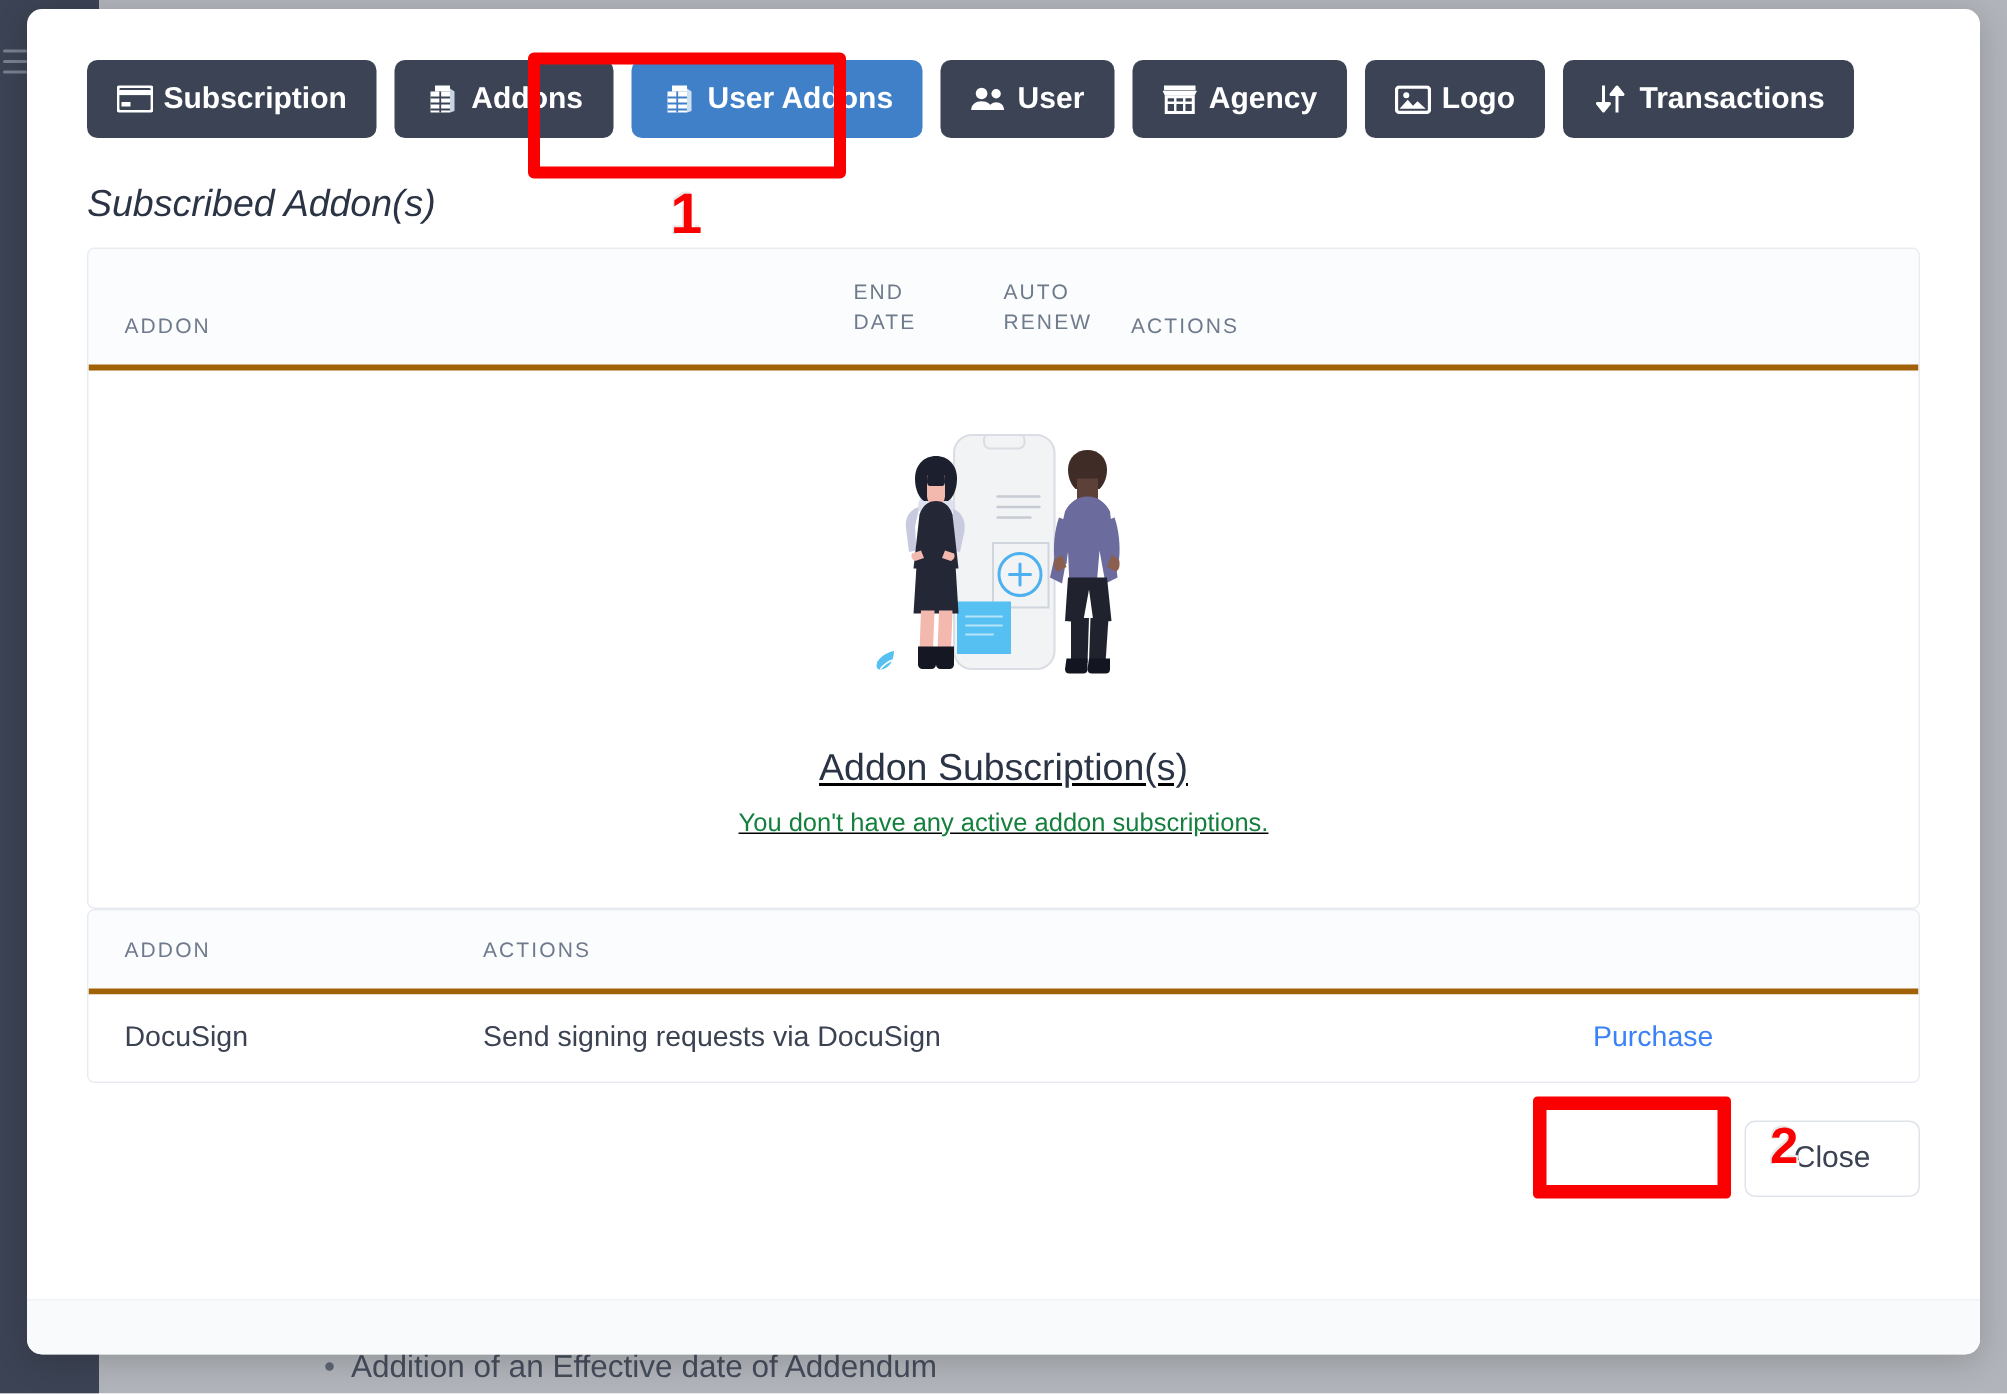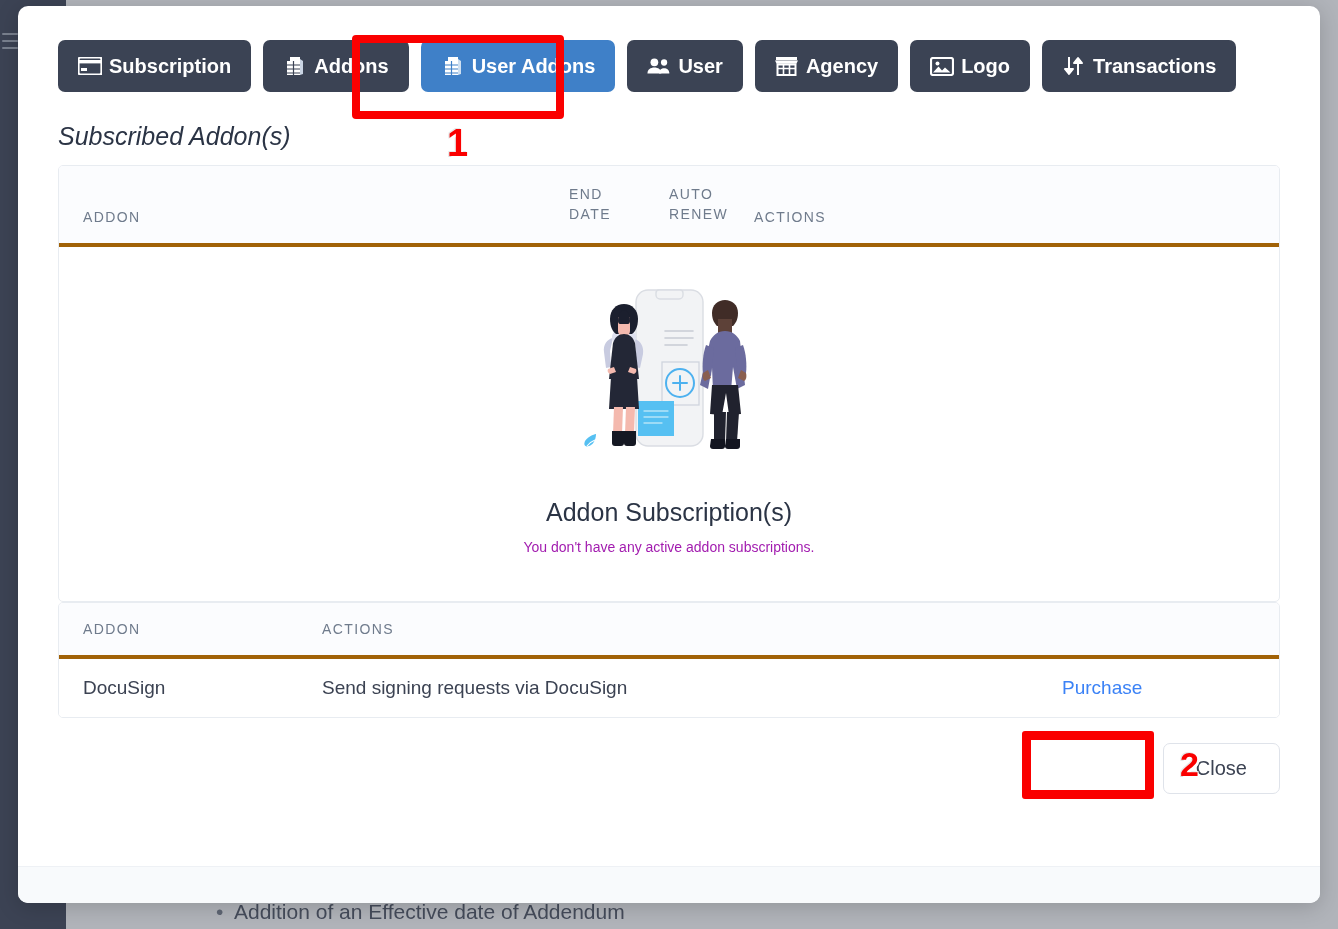--- a/index.html
+++ b/index.html
@@ -142,30 +142,30 @@
   
   #subscribed-head .th.c-addon   { width: 510px; padding-left: 24px; }
   #subscribed-head .th.c-end     { width: 100px; }
   #subscribed-head .th.c-auto    { width: 85px; }
   #subscribed-head .th.c-actions { flex: 1; }
   .th .two-line { display: block; line-height: 1.45; }
 
   
   #empty-state {
     padding: 26px 0 46px 0;
-    display: flex; flex-direction: column; align-items: center;
+    display: flex; flex-direction: column; align-items: center; text-decoration: underline;
   }
   #empty-illustration { width: 210px; height: 205px; }
   #empty-title {
     margin-top: 20px;
     font-size: 25px; color: #2b3445;
   }
   #empty-sub {
     margin-top: 12px;
-    font-size: 14px; color: #a21caf;
+    font-size: 17px; color: #15803d;
   }
 
   
   #available-head .th.c-addon { width: 263px; padding-left: 24px; }
   #available-head .th.c-desc  { width: 740px; }
   #available-head .th.c-act   { flex: 1; }
   .trow { display: flex; align-items: center; height: 58px; background:#fff; }
   .td { font-size: 19px; color: #3b4252; }
   .trow .td.c-addon { width: 263px; padding-left: 24px; }
   .trow .td.c-desc  { width: 740px; }

